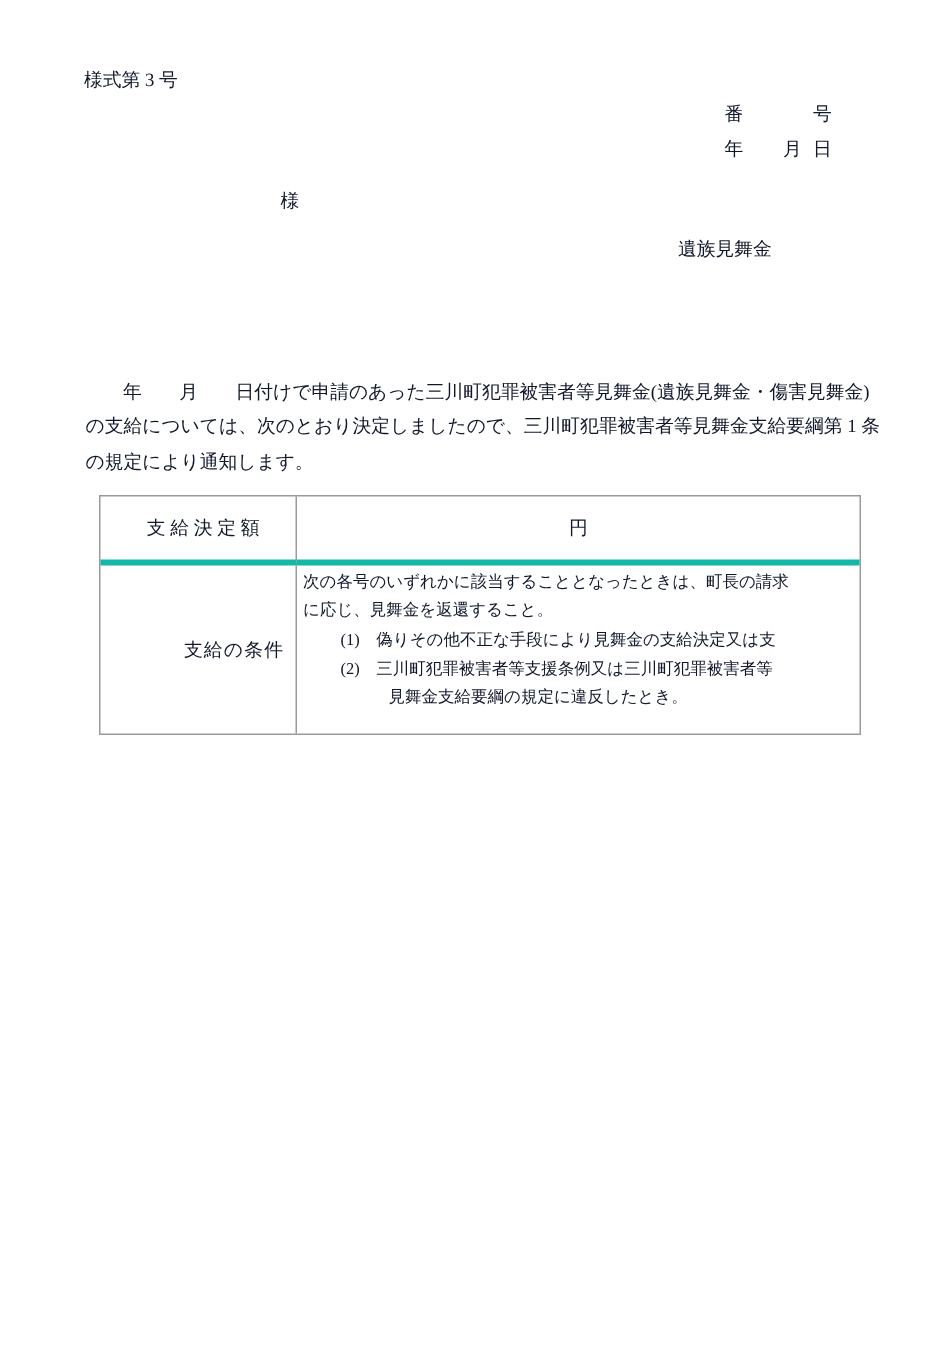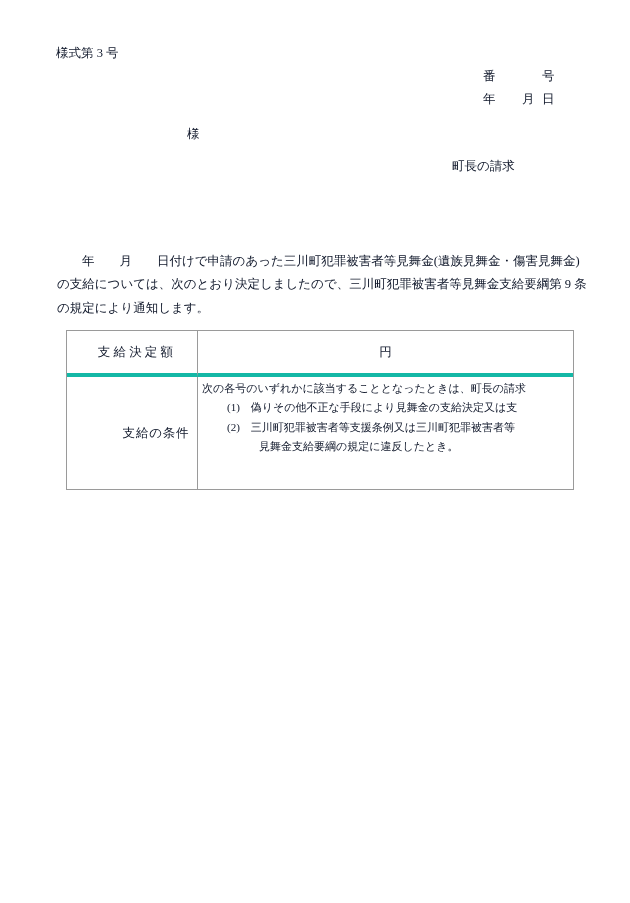--- a/index.html
+++ b/index.html
@@ -94,45 +94,46 @@
 
   <span class="abs hdr-ban">番</span>
   <span class="abs hdr-go">号</span>
 
   <span class="abs hdr-year">年</span>
   <span class="abs hdr-month">月</span>
   <span class="abs hdr-day">日</span>
 
   <div class="abs recipient">様</div>
 
-  <div class="abs sender">町長の請求</div>
+  <div class="abs sender">遺族見舞金</div>
 
 
   <div class="body-par">
     <div class="bline">　　年　　月　　日付けで申請のあった三川町犯罪被害者等見舞金(遺族見舞金・傷害見舞金)</div>
-    <div class="bline">の支給については、次のとおり決定しましたので、三川町犯罪被害者等見舞金支給要綱第 9 条</div>
+    <div class="bline">の支給については、次のとおり決定しましたので、三川町犯罪被害者等見舞金支給要綱第 1 条</div>
     <div class="bline">の規定により通知します。</div>
   </div>
 
   <div class="decision-table">
 
     <div class="cell col1 row1 center">
       <span class="amount-label-text">支給決定額</span>
     </div>
 
     <div class="cell row1 center">
       <span>円</span>
     </div>
 
     <div class="cell col1 center">
       <span class="cond-label-text">支給の条件</span>
     </div>
 
     <div class="cell cond-cell">
       <div class="cline">次の各号のいずれかに該当することとなったときは、町長の請求</div>
+      <div class="cline">に応じ、見舞金を返還すること。</div>
       <div class="cline ind1">(1)　偽りその他不正な手段により見舞金の支給決定又は支</div>
       <div class="cline ind1">(2)　三川町犯罪被害者等支援条例又は三川町犯罪被害者等</div>
       <div class="cline ind2">見舞金支給要綱の規定に違反したとき。</div>
     </div>
 
   </div>
 
 </div>
 
 </body></html>

